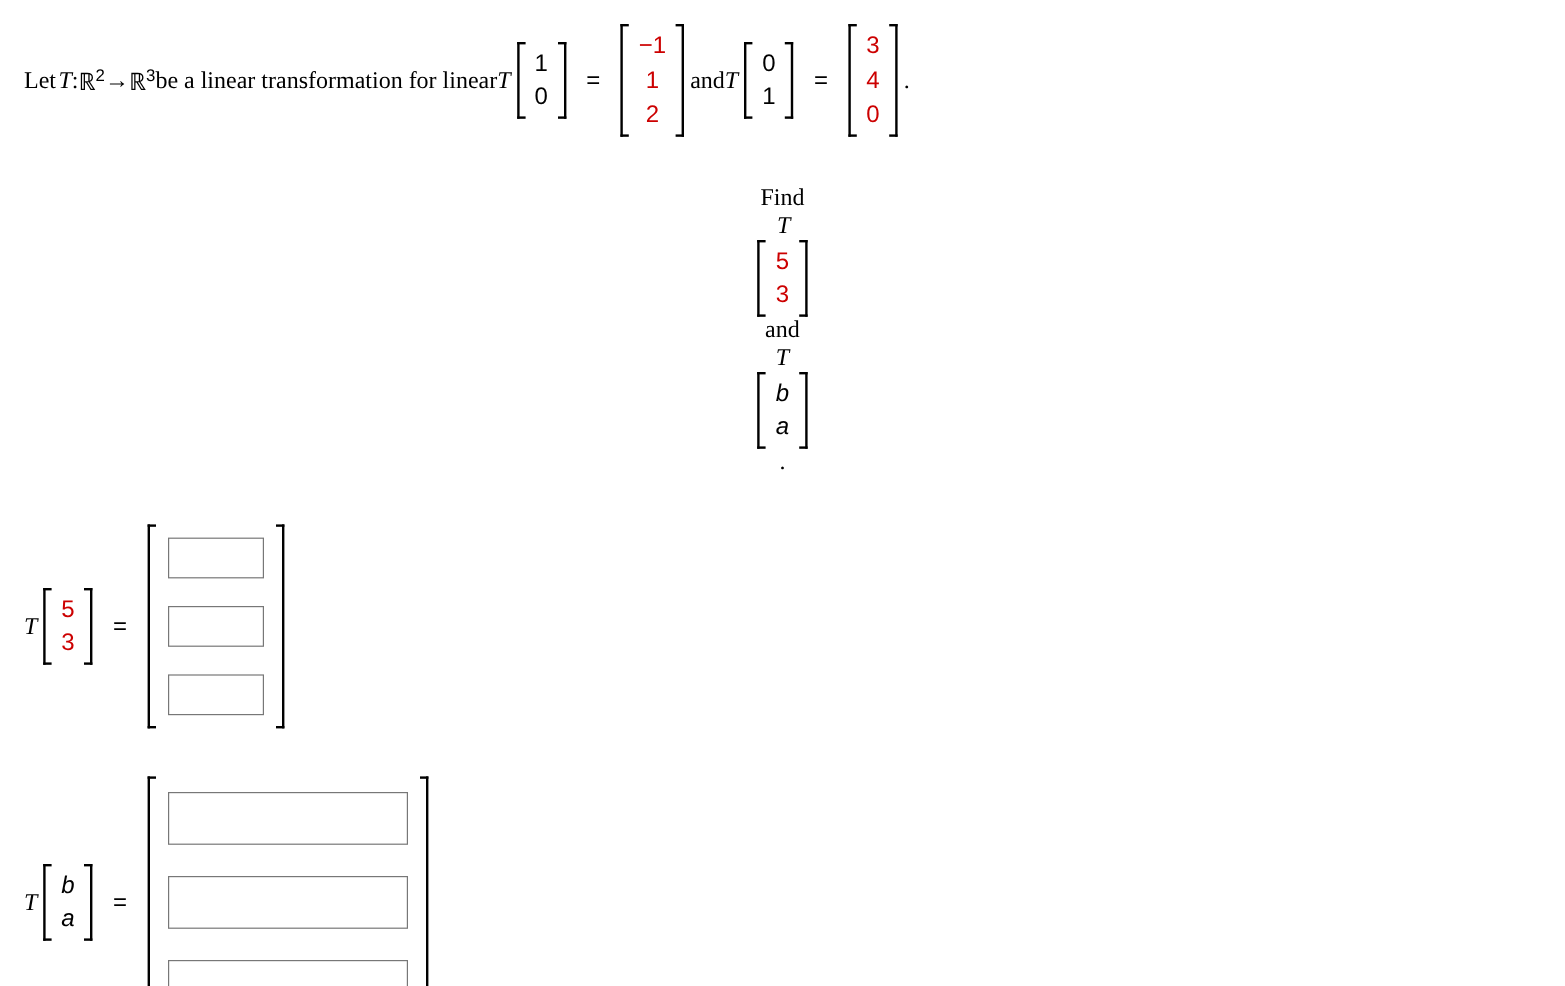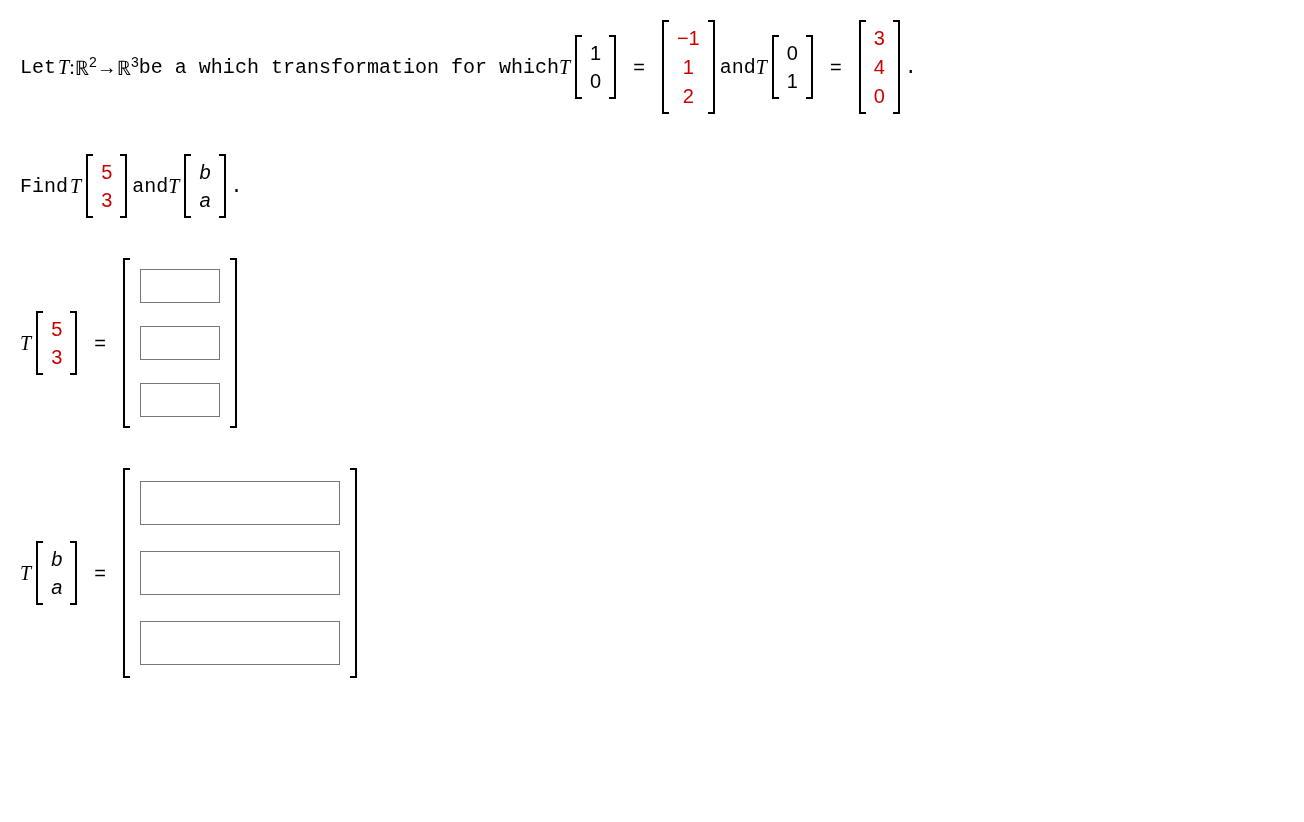--- a/index.html
+++ b/index.html
@@ -10,26 +10,27 @@
     color: #000;
     background: #fff;
   }
   .math-line {
     display: flex;
     align-items: center;
     flex-wrap: nowrap;
     margin-bottom: 40px;
   }
   .math-line.secondline {
+    flex-direction: column;
   }
   .mi { font-style: italic; font-family: 'Times New Roman', serif; }
   .rm { font-family: 'Times New Roman', serif; }
   .bb { font-family: Liberation Sans, sans-serif; }
   .sup { font-size: 0.7em; vertical-align: super; }
-  .txt { font-family: Liberation Mono, monospace; }
+  .txt { font-family: Liberation Serif, serif; }
 
   
   .bvec {
     display: inline-flex;
     align-items: stretch;
     margin: 0 2px;
   }
   .brk {
     position: relative;
     width: 10px;
@@ -104,21 +105,21 @@
 </head>
 <body>
 
 <div class="math-line">
   <span class="txt">Let </span>
   <span class="mi" style="margin-left:2px;">T</span>
   <span class="rm"> : </span>
   <span class="bb"><span>ℝ</span><span class="sup">2</span></span>
   <span class="rm"> → </span>
   <span class="bb"><span>ℝ</span><span class="sup">3</span></span>
-  <span class="txt"> be a which transformation for which </span>
+  <span class="txt"> be a linear transformation for linear </span>
 
   <span class="mi">T</span>
   <span class="bvec" style="height:64px;">
     <span class="brk left">
         <span class="bb2"></span>
       </span>
     <span class="vcol">
       <span class="cell">1</span>
       <span class="cell">0</span>
     </span>

